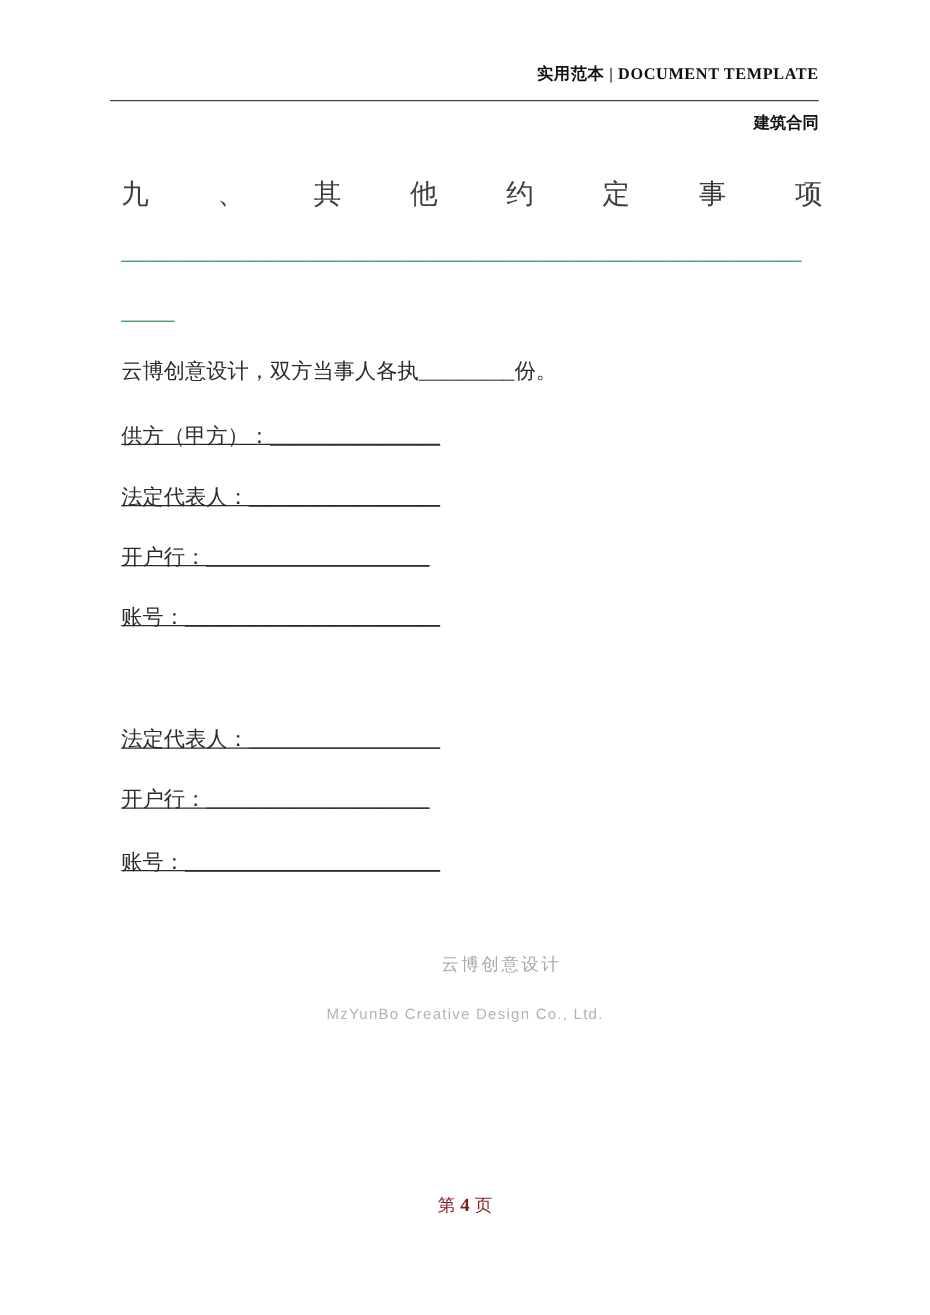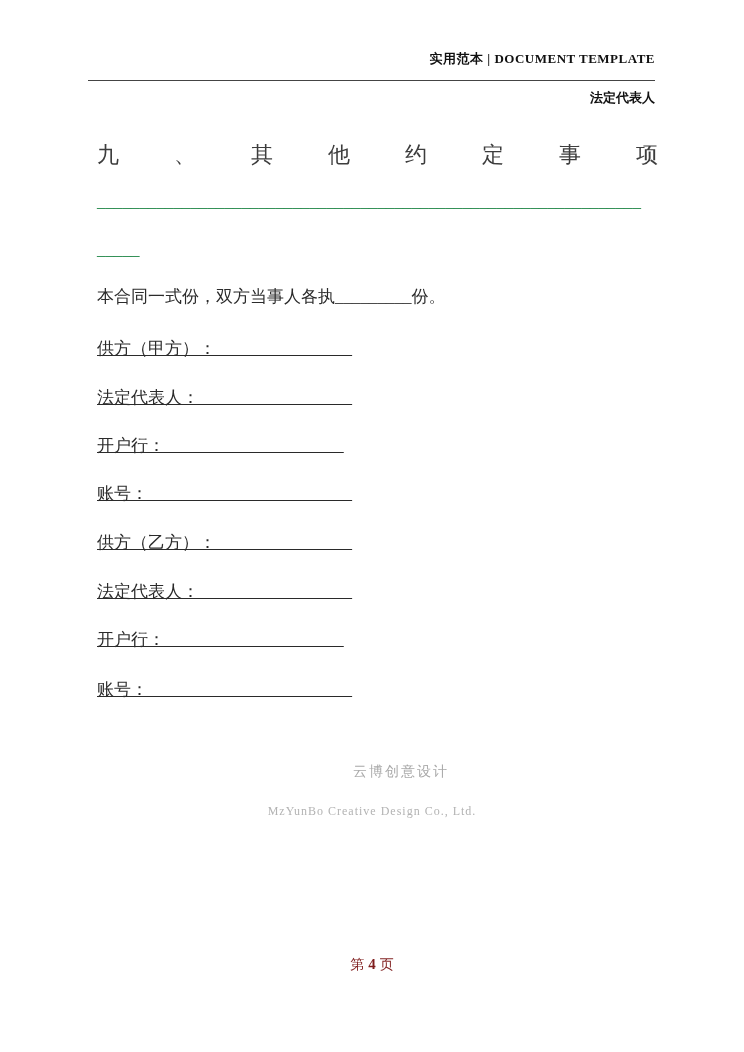--- a/index.html
+++ b/index.html
@@ -105,21 +105,21 @@
     padding-left: 29px;
   }
   .watermark-en {
     position: absolute;
     top: 804px;
     left: 0;
     width: 744px;
     text-align: center;
     font-size: 12px;
     color: #b3b3b3;
-    font-family: Liberation Serif, serif;
+    font-family: Liberation Sans, sans-serif;
     letter-spacing: 1px;
   }
   
   .page-footer {
     position: absolute;
     top: 956px;
     left: 0;
     width: 744px;
     text-align: center;
     font-size: 14px;
@@ -132,44 +132,43 @@
   }
 </style>
 </head>
 <body>
 
 <div class="page">
 
   <div class="header">
     <div class="header-brand">实用范本 | DOCUMENT TEMPLATE</div>
     <hr class="header-divider">
-    <div class="header-doctype">法定代表人</div>
+    <div class="header-doctype">建筑合同</div>
   </div>
 
   <div class="doc-title">
     <span>九</span>
     <span>、</span>
     <span>其</span>
     <span>他</span>
     <span>约</span>
     <span>定</span>
     <span>事</span>
     <span>项</span>
   </div>
 
   <div class="blank-line blank-line-1">________________________________________________________________</div>
   <div class="blank-line blank-line-2">_____</div>
 
-  <div class="copies-line">本合同一式份，双方当事人各执_________份。</div>
+  <div class="copies-line">云博创意设计，双方当事人各执_________份。</div>
 
   <div class="form-row form-row-1">供方（甲方）：________________</div>
   <div class="form-row form-row-2">法定代表人：__________________</div>
   <div class="form-row form-row-3">开户行：_____________________</div>
   <div class="form-row form-row-4">账号：________________________</div>
-  <div class="form-row form-row-5">供方（乙方）：________________</div>
   <div class="form-row form-row-6">法定代表人：__________________</div>
   <div class="form-row form-row-7">开户行：_____________________</div>
   <div class="form-row form-row-8">账号：________________________</div>
 
   <div class="watermark-cn">云博创意设计</div>
   <div class="watermark-en">MzYunBo Creative Design Co., Ltd.</div>
 
   <div class="page-footer">
     <span>第</span><span class="num">4</span><span>页</span>
   </div>

